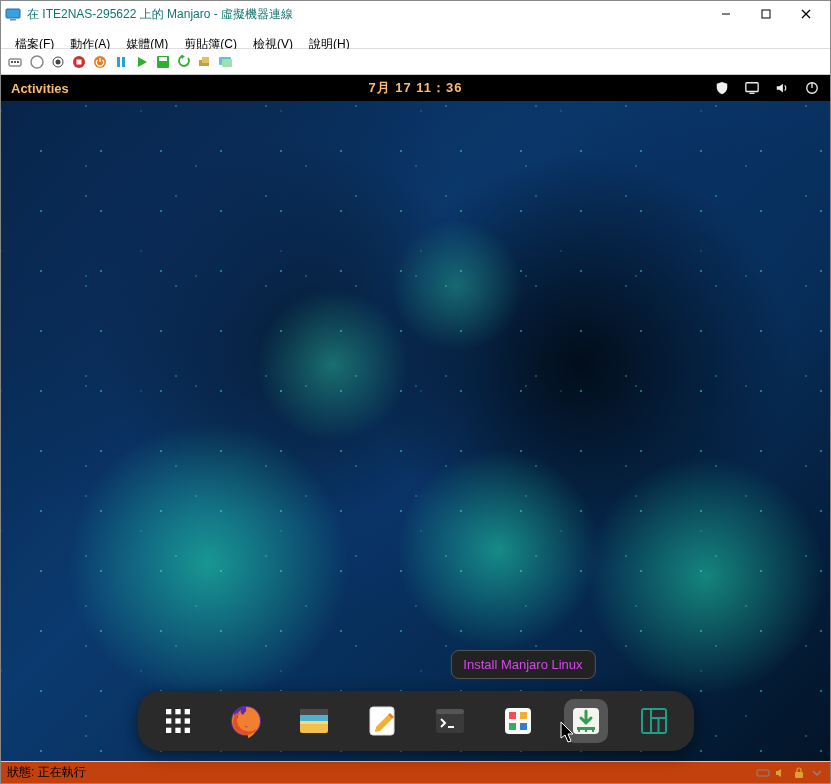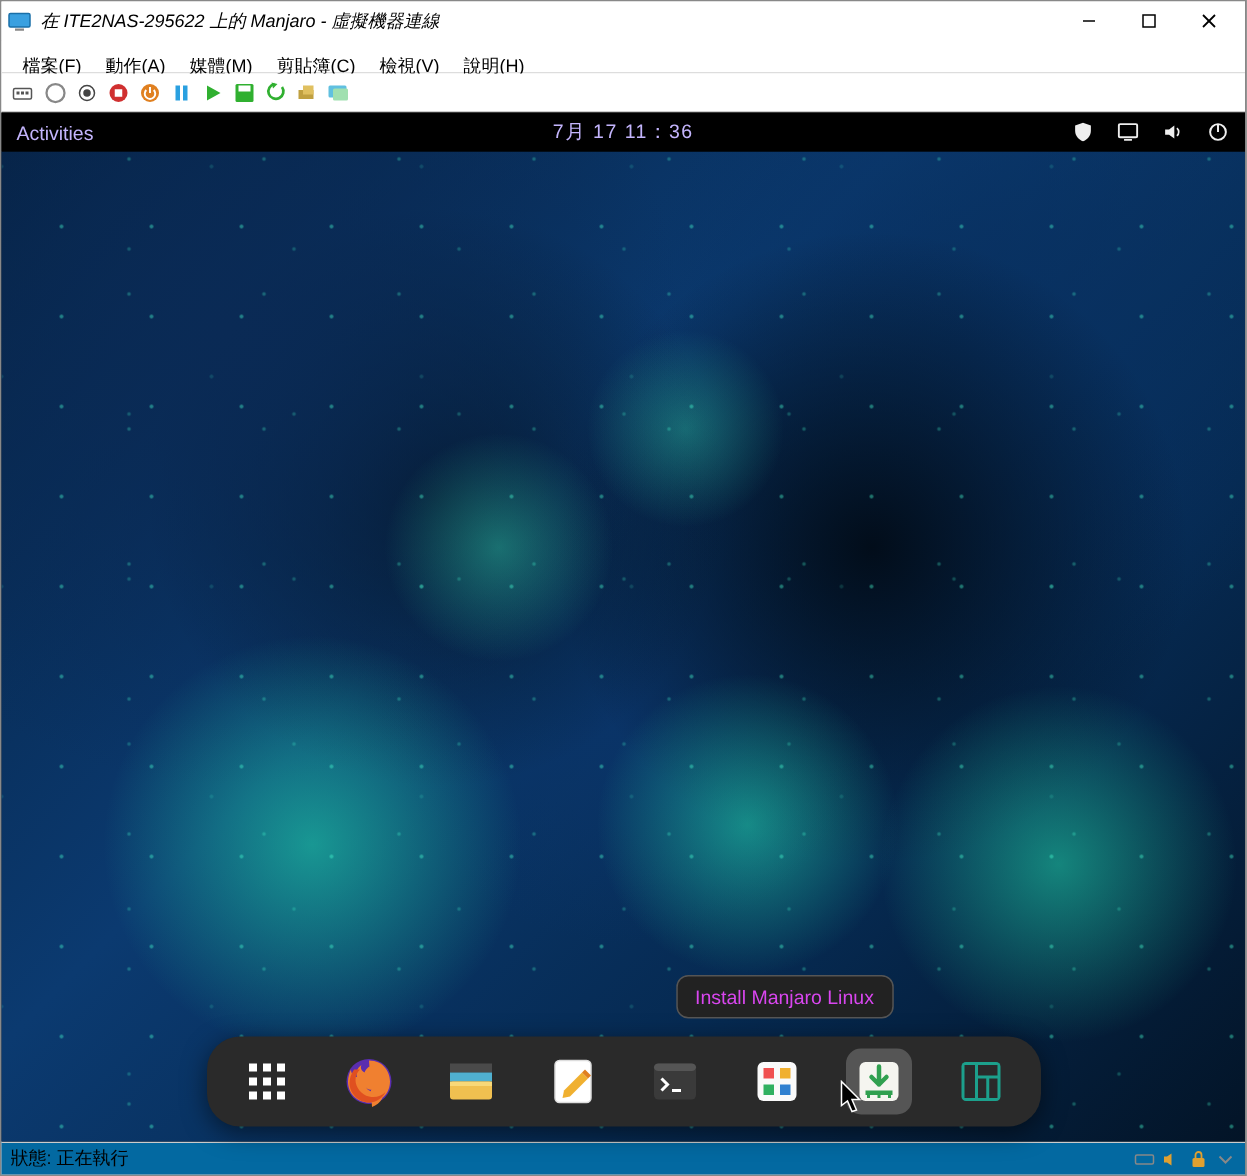--- a/index.html
+++ b/index.html
@@ -30,22 +30,21 @@
   .title-bar .app-icon {
     width: 16px;
     height: 16px;
     margin-right: 6px;
     display: inline-flex;
     align-items: center;
     justify-content: center;
   }
   .title-text {
     flex: 1;
-    color: #000000;
-    font-style: italic;
+    color: #0f766e;
   }
   .win-controls {
     display: flex;
   }
   .win-btn {
     width: 40px;
     height: 24px;
     display: flex;
     align-items: center;
     justify-content: center;
@@ -86,26 +85,26 @@
   .guest-area {
     flex: 1;
     position: relative;
     background: #000;
   }
   .gnome-top {
     position: absolute;
     top: 0; left: 0; right: 0;
     height: 26px;
     background: #000;
-    color: #c4b5fd;
+    color: #fdba74;
     display: flex;
     align-items: center;
     font-size: 13px;
     padding: 0 10px;
-    font-weight: 400;
+    font-weight: 700;
     z-index: 5;
   }
   .gnome-activities {
     cursor: pointer;
   }
   .gnome-clock {
     position: absolute;
     left: 50%;
     transform: translateX(-50%);
     cursor: pointer;
@@ -201,21 +200,21 @@
   }
   .cursor-arrow {
     position: absolute;
     bottom: 14px;
     left: calc(50% + 144px);
     z-index: 20;
     pointer-events: none;
   }
   .status-bar {
     height: 22px;
-    background: #0369a1;
+    background: #c2410c;
     border-top: 1px solid #ccc;
     display: flex;
     align-items: center;
     font-size: 12px;
     padding: 0 6px;
     gap: 32px;
   }
   .status-text { flex: 1; }
   .status-right-icons { display: flex; gap: 4px; align-items: center; }
   .sr-icon { width: 14px; height: 14px; display:inline-flex; align-items:center; justify-content:center; }

